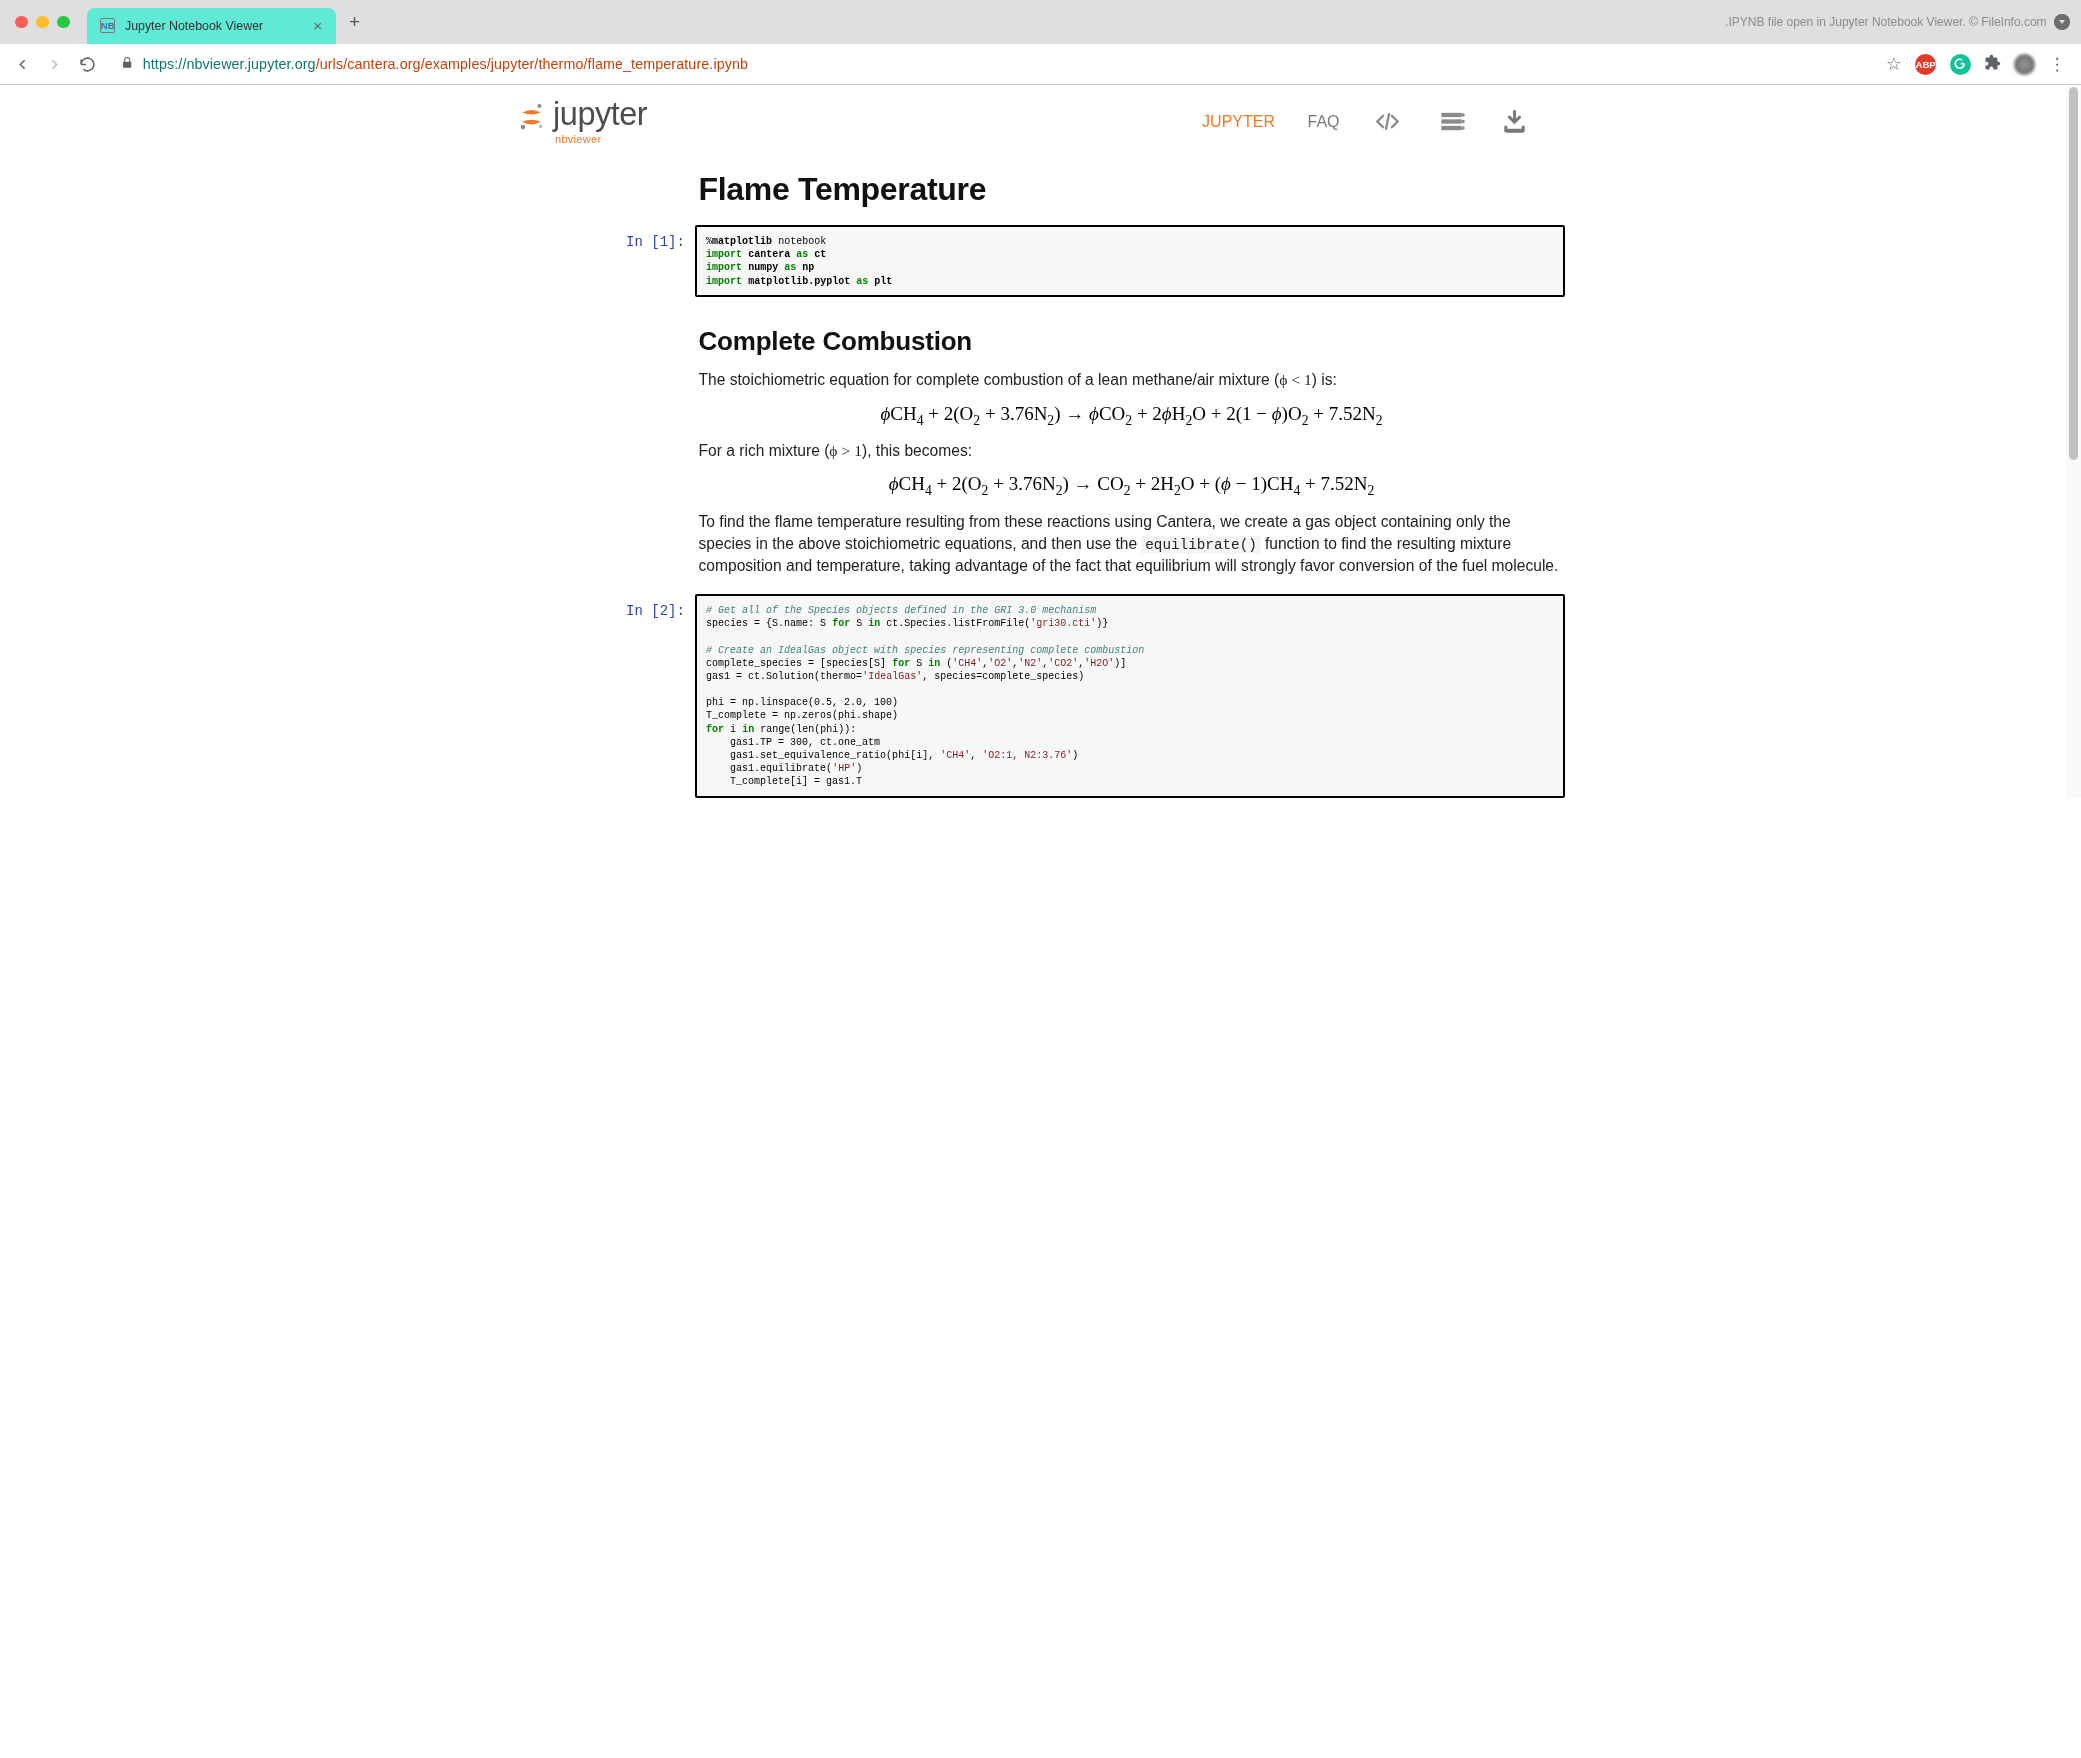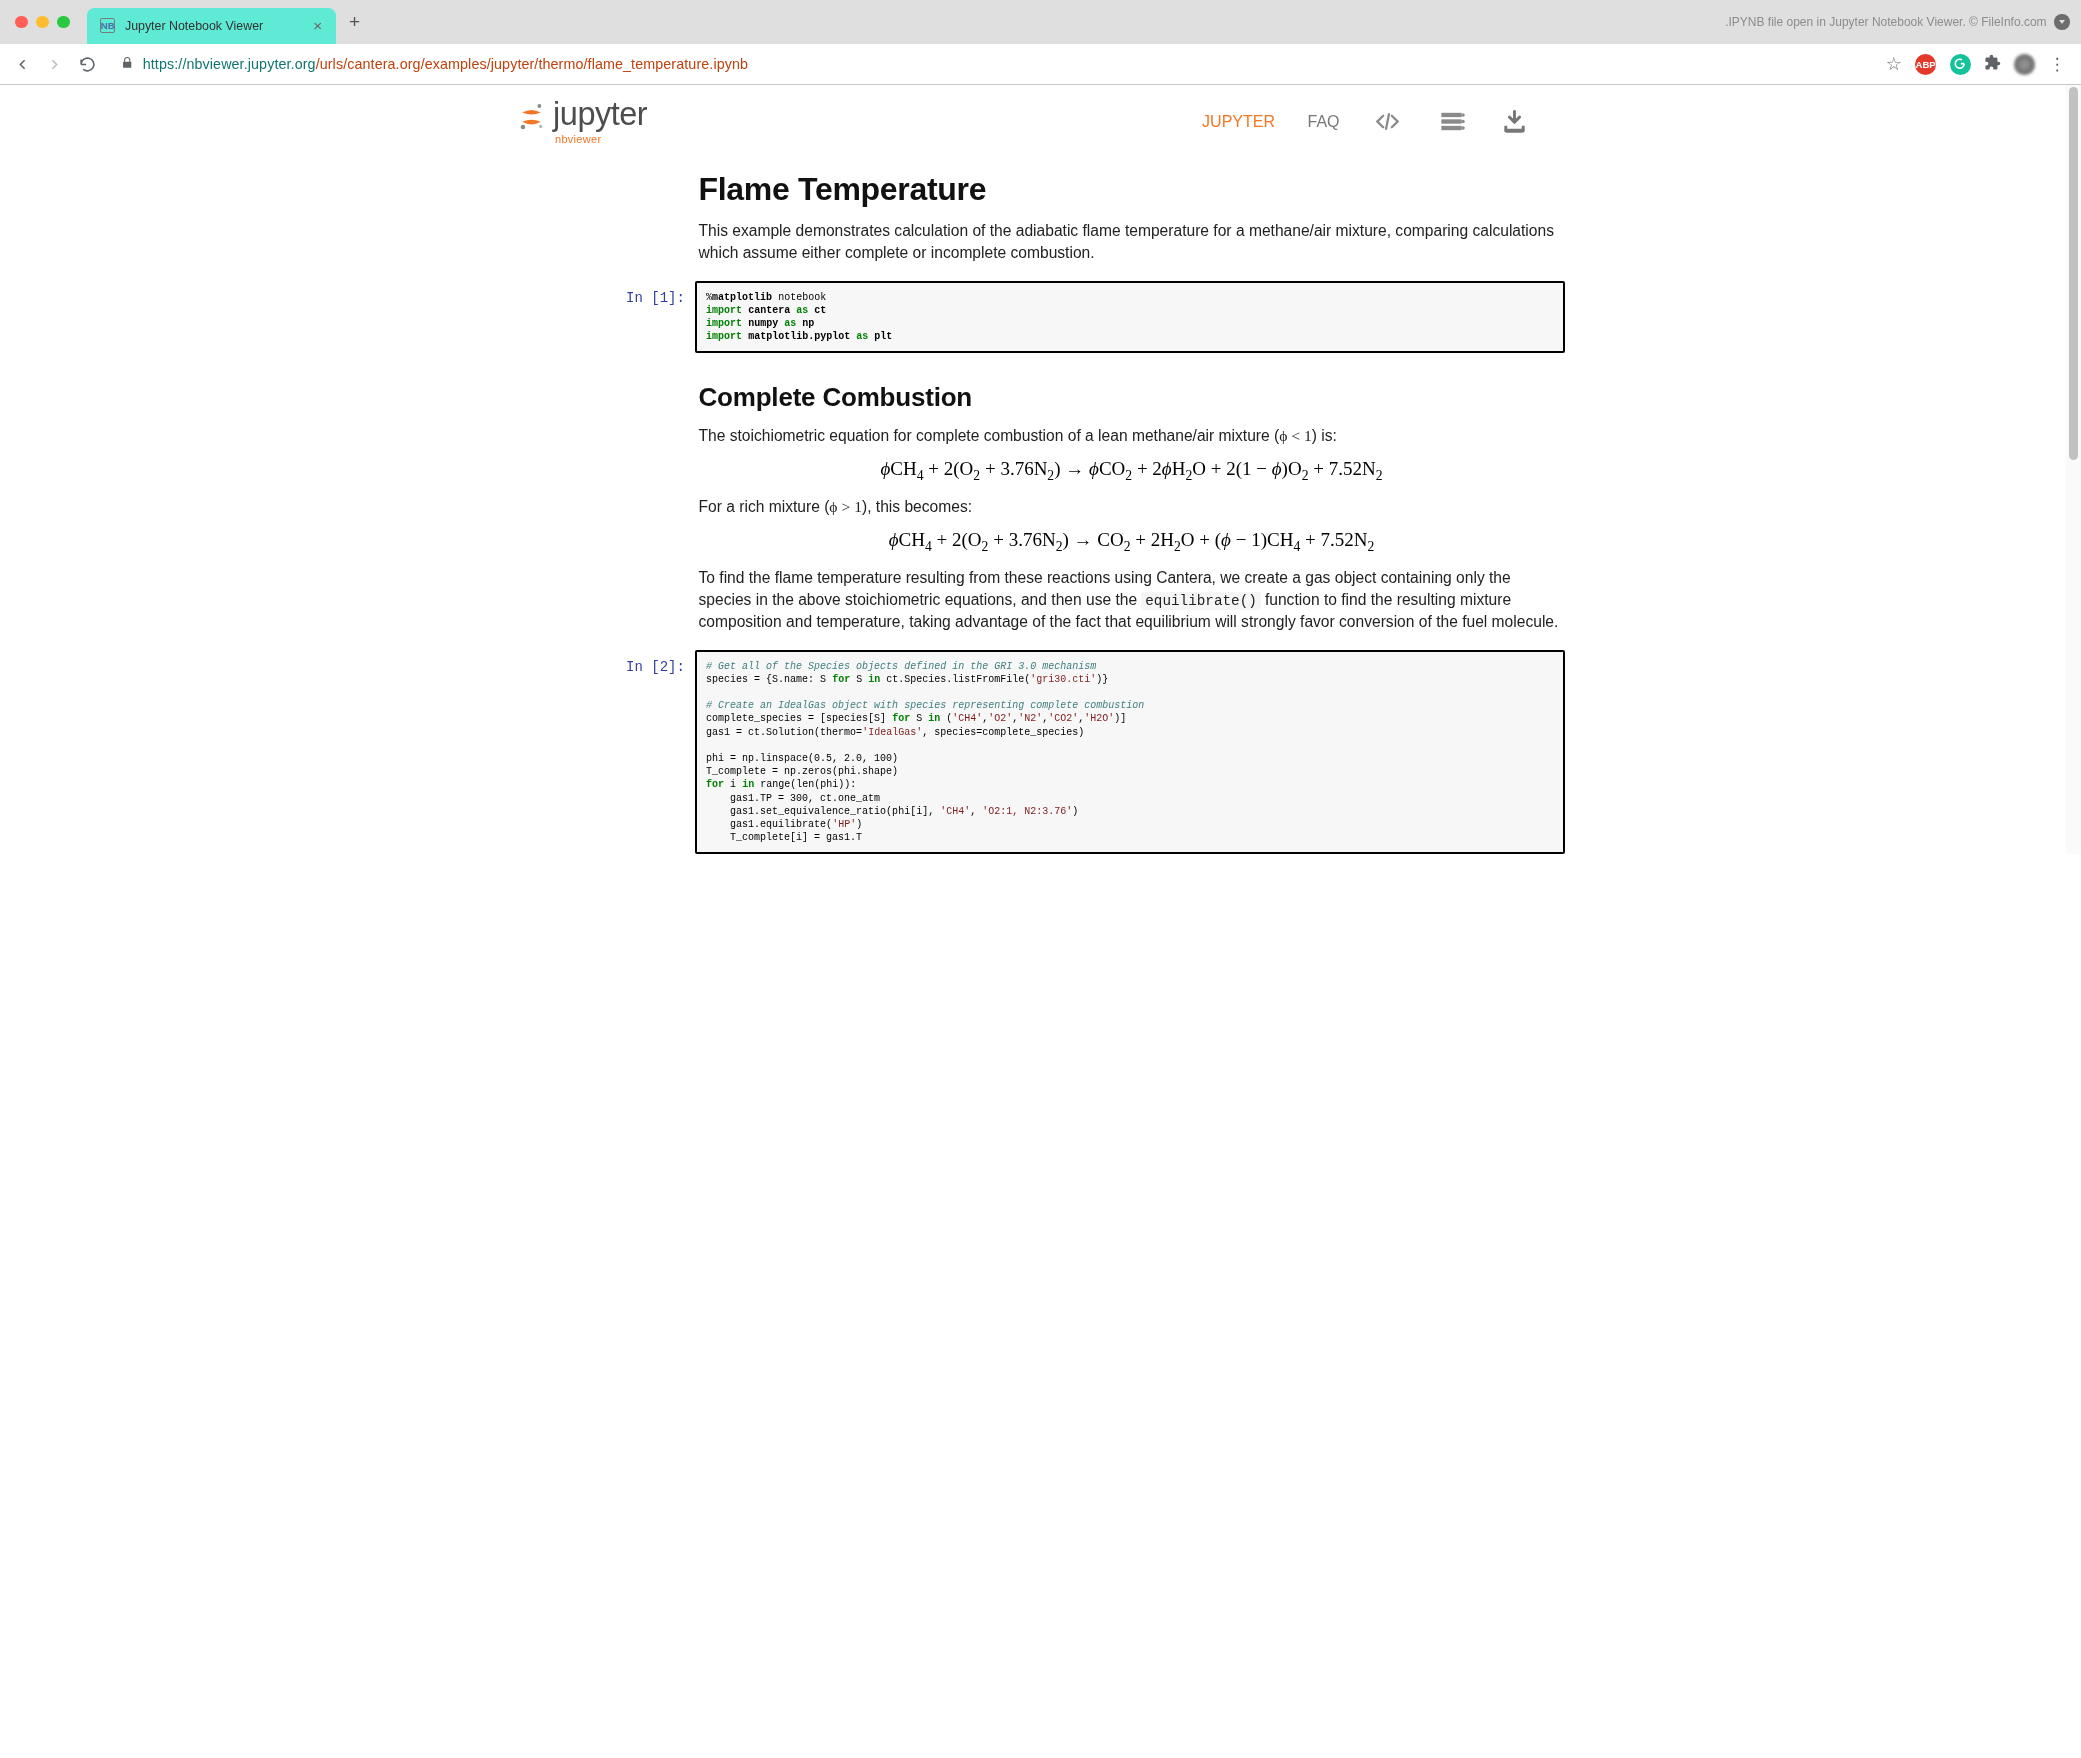--- a/index.html
+++ b/index.html
@@ -194,21 +194,20 @@
             <rect x="6" y="30" width="28" height="5" rx="2"></rect>
           </svg>
       </span>
     </div>
   </div>
 
   <div class="content">
 
     <div class="text-block">
       <h1>Flame Temperature</h1>
-      <p>This example demonstrates calculation of the adiabatic flame temperature for a methane/air mixture, comparing calculations which assume either complete or incomplete combustion.</p>
     </div>
 
     <div class="code-cell">
       <div class="prompt">In [1]:</div>
       <div class="code-box"><span class="magic">%</span><span class="magic-name">matplotlib</span><span> notebook</span>
 <span class="kw-green">import</span> <span class="name-bold">cantera</span> <span class="kw-green">as</span> <span class="name-bold">ct</span>
 <span class="kw-green">import</span> <span class="name-bold">numpy</span> <span class="kw-green">as</span> <span class="name-bold">np</span>
 <span class="kw-green">import</span> <span class="name-bold">matplotlib.pyplot</span> <span class="kw-green">as</span> <span class="name-bold">plt</span></div>
     </div>
 

